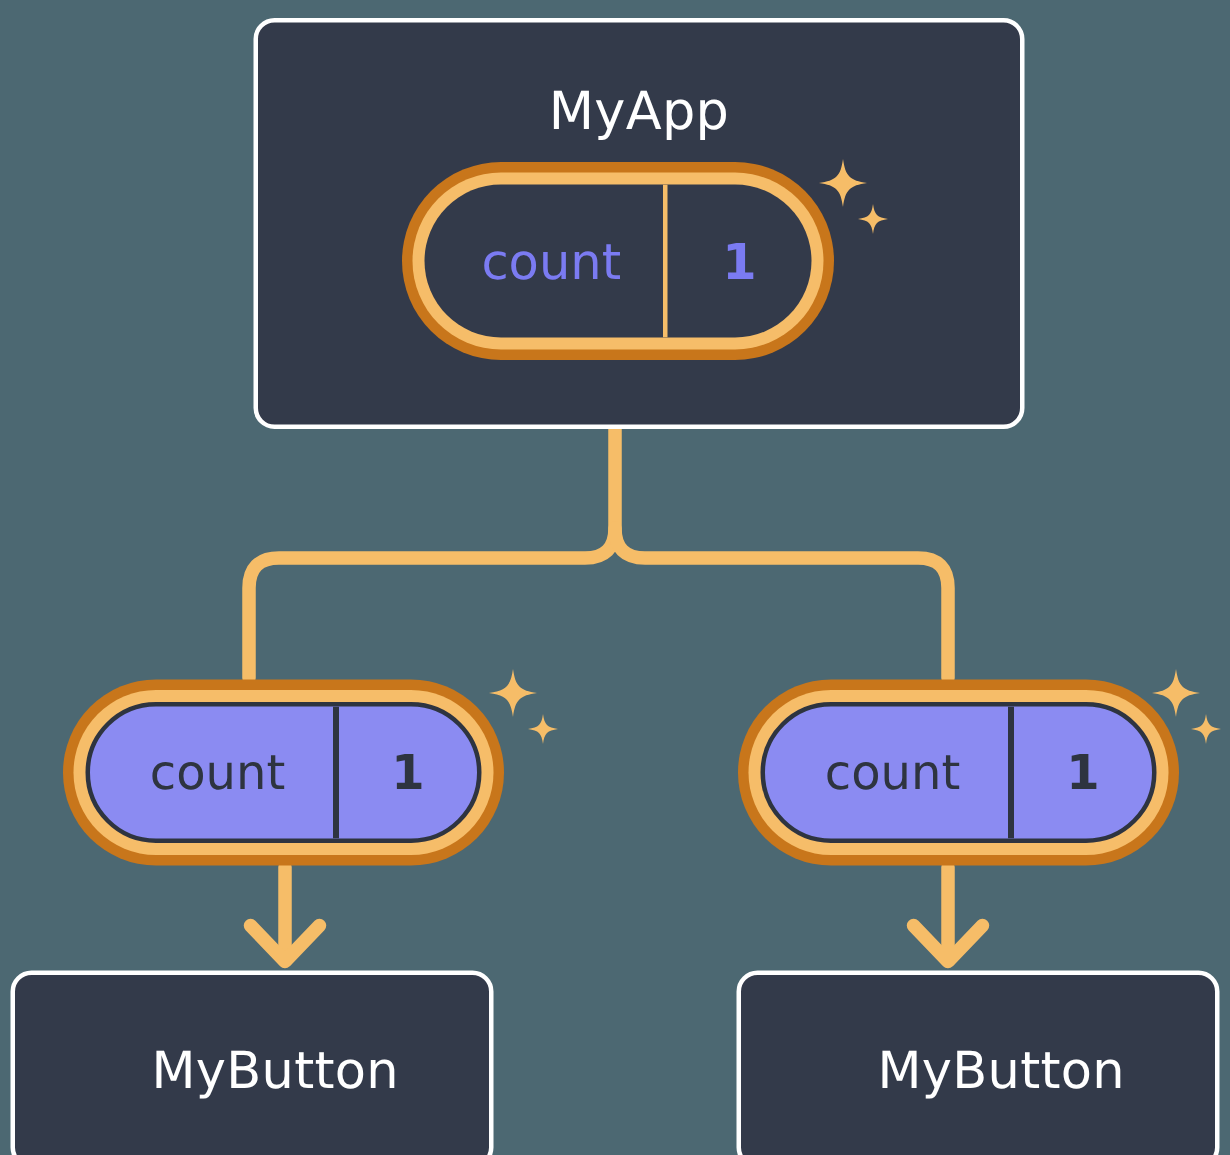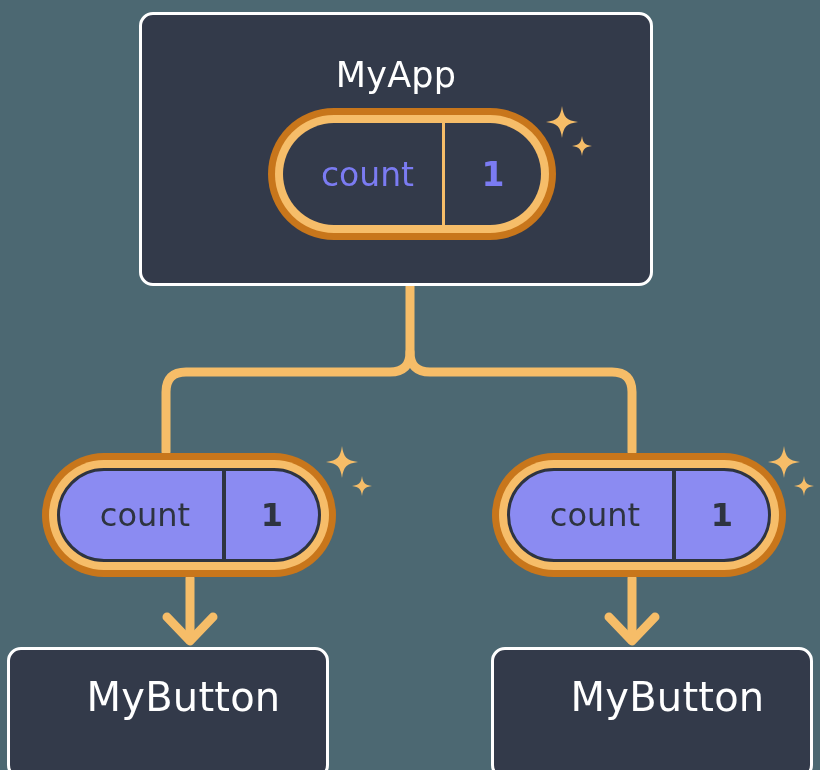--- a/index.html
+++ b/index.html
@@ -37,38 +37,38 @@
     position: absolute;
     left: 0; right: 0;
     text-align: center;
     color: #ffffff;
     font-family: "DejaVu Sans", sans-serif;
     font-weight: 400;
     letter-spacing: .2px;
     white-space: nowrap;
   }
   #card-myapp {
-    left: 139px; top: 12px;
+    left: 169px; top: 12px;
     width: 514px; height: 274px;
   }
   #card-myapp .card-title {
     top: 40px;
     font-size: 35px;
   }
   #card-btn-left {
     left: 7px; top: 647px;
     width: 322px; height: 132px;
   }
   #card-btn-right {
     left: 491px; top: 647px;
     width: 322px; height: 132px;
   }
   .btn-card .card-title {
-    top: 24px;
-    font-size: 40px;
+    top: 44px;
+    font-size: 34px;
     padding-left: 31px;
   }
 
   
   .pill {
     position: absolute;
     box-sizing: border-box;
     border-radius: 999px;
     background: #c8761b;            
     padding: 7px;

